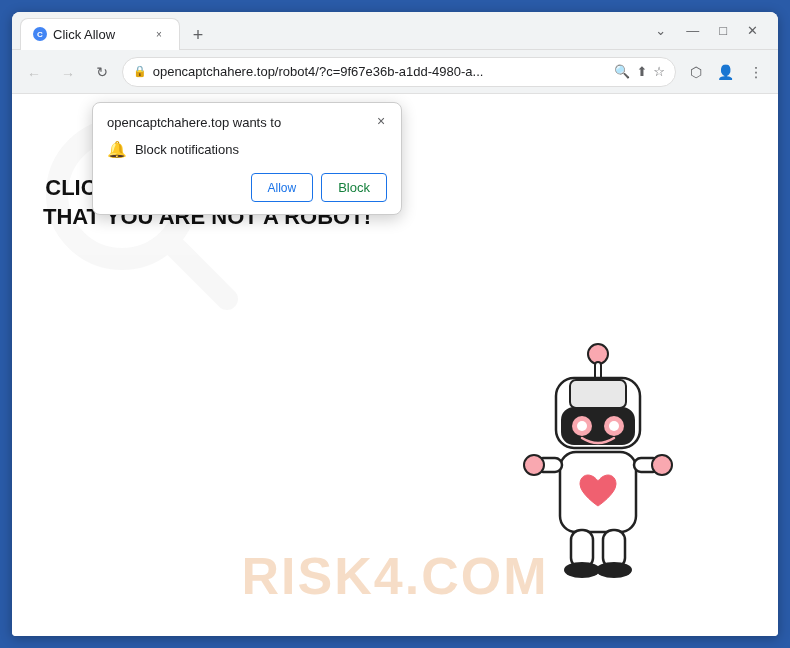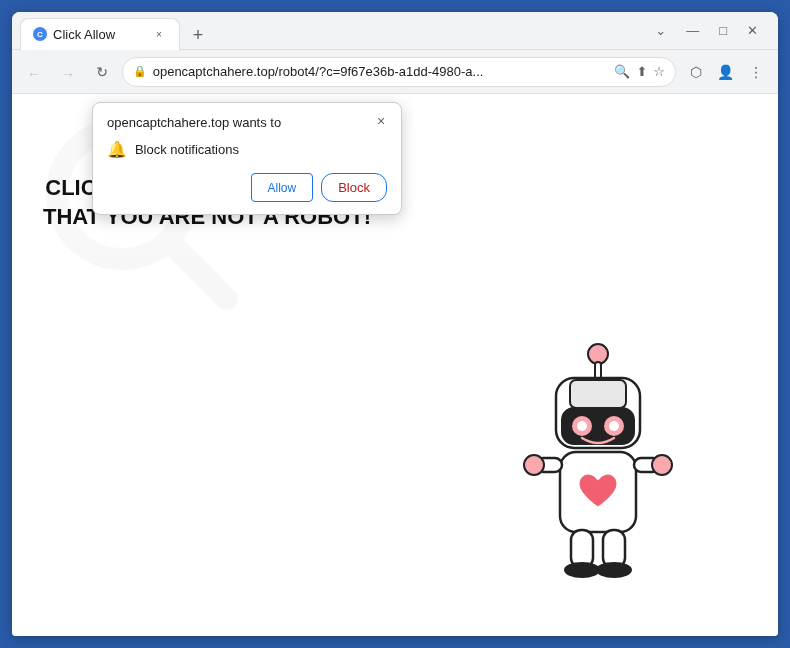--- a/index.html
+++ b/index.html
@@ -321,23 +321,23 @@
       background: #fff;
       color: #1a73e8;
       font-size: 12px;
       cursor: pointer;
       font-weight: 500;
     }
 
     .btn-block {
       padding: 6px 16px;
       border: 1px solid #1a73e8;
-      border-radius: 12px;
-      background: #fff;
-      color: #b91c1c;
+      border-radius: 4px;
+      background: #fff;
+      color: #15803d;
       font-size: 13px;
       cursor: pointer;
       font-weight: 500;
     }
 
     
     .robot-svg {
       width: 200px;
       height: 280px;
     }
@@ -392,20 +392,21 @@
 
   <div class="page-content">
 
     <div class="watermark">
       <svg class="wm-magnifier" viewBox="0 0 200 200" fill="none" xmlns="http://www.w3.org/2000/svg">
         <circle cx="80" cy="80" r="65" stroke="#999" stroke-width="22" fill="none"></circle>
         <line x1="130" y1="130" x2="185" y2="185" stroke="#999" stroke-width="22" stroke-linecap="round"></line>
       </svg>
     </div>
 
+    <div class="watermark-text">RISK4.COM</div>
 
     <div class="page-main-text">CLICK «ALLOW» TO CONFIRM THAT YOU ARE NOT A ROBOT!</div>
 
     <div class="notification-popup">
       <div class="popup-title">opencaptchahere.top wants to</div>
       <span class="popup-close">×</span>
       <div class="popup-row">
         <span class="bell-icon">🔔</span>
         <span>Block notifications</span>
       </div>

